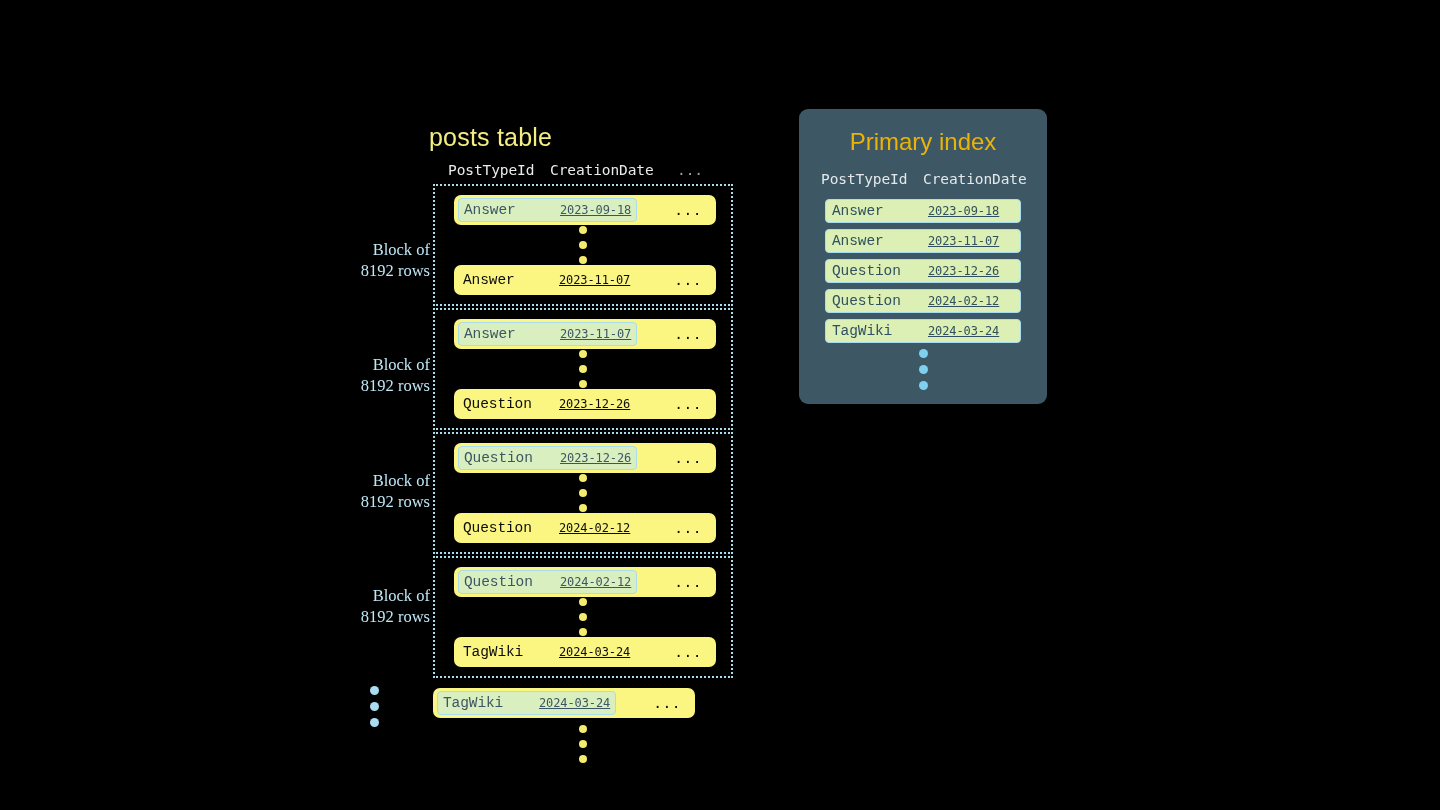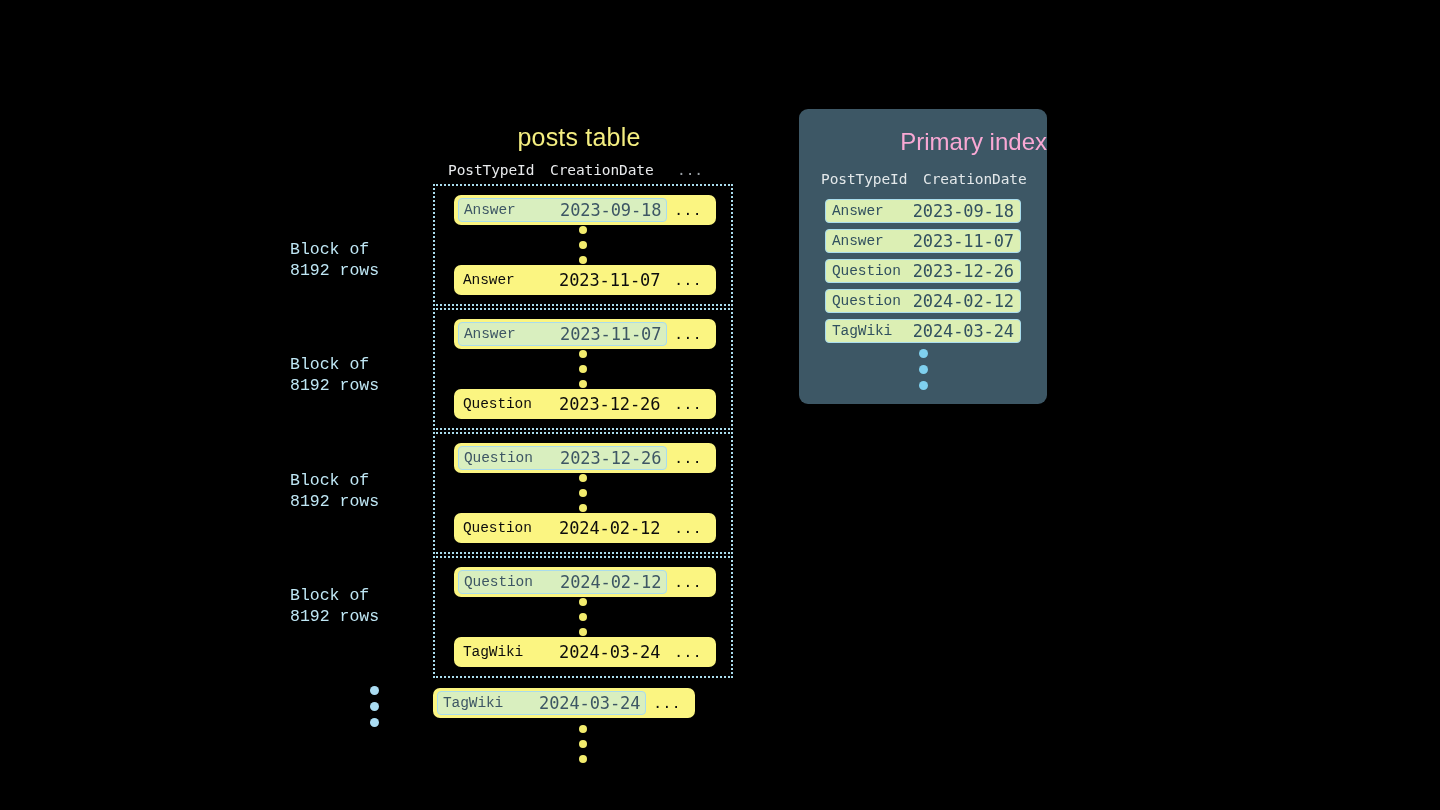--- a/index.html
+++ b/index.html
@@ -23,21 +23,20 @@
     position: absolute;
     left: 433px;
     top: 120px;
     width: 300px;
   }
 
   .table-title {
     font-family: "Liberation Sans", sans-serif;
     font-size: 25px;
     color: #f4ee80;
-    text-align: center;
     letter-spacing: 0.2px;
     line-height: 34px;
     width: 300px;
     margin-left: -4px;
   }
 
   .col-headers {
     position: relative;
     height: 22px;
     margin-top: 8px;
@@ -86,24 +85,25 @@
 
   .cell-type {
     font-family: Liberation Mono, monospace;
     font-size: 14.5px;
     color: #0c0c0c;
     width: 96px;
     letter-spacing: -0.1px;
   }
   .cell-date {
     font-family: "DejaVu Sans Mono", monospace;
-    font-size: 17px;
+    font-size: 12px;
     color: #0c0c0c;
     letter-spacing: -0.1px;
     white-space: nowrap;
+    text-decoration: underline;
   }
   .row-pill.hl .cell-type,
   .row-pill.hl .cell-date { color: #3d5664; }
 
   .cell-more {
     position: absolute;
     right: 14px;
     top: 50%;
     transform: translateY(-50%);
     font-family: "DejaVu Sans Mono", monospace;
@@ -152,22 +152,22 @@
     border-radius: 50%;
     background: #f3ec6d;
   }
 
   
 
   .block-label {
     position: absolute;
     width: 140px;
     left: 290px;
-    text-align: left;
-    font-family: Liberation Mono, monospace;
+    text-align: right;
+    font-family: Liberation Serif, serif;
     font-size: 16.5px;
     line-height: 21px;
     color: #bfe7f5;
   }
 
   
   #left-tail-dots {
     position: absolute;
     left: 370px;
     top: 686px;
@@ -192,22 +192,22 @@
     width: 248px;
     height: 295px;
     background: #3d5765;
     border-radius: 9px;
     padding-top: 17px;
   }
 
   .index-title {
     font-family: "Liberation Sans", sans-serif;
     font-size: 24px;
-    color: #f9a8d4;
-    text-align: right;
+    color: #eab308;
+    text-align: center;
     line-height: 32px;
   }
 
   .index-headers {
     position: relative;
     height: 22px;
     margin-top: 13px;
     font-family: "DejaVu Sans Mono", monospace;
     font-size: 14.5px;
     color: #e3e8ea;

